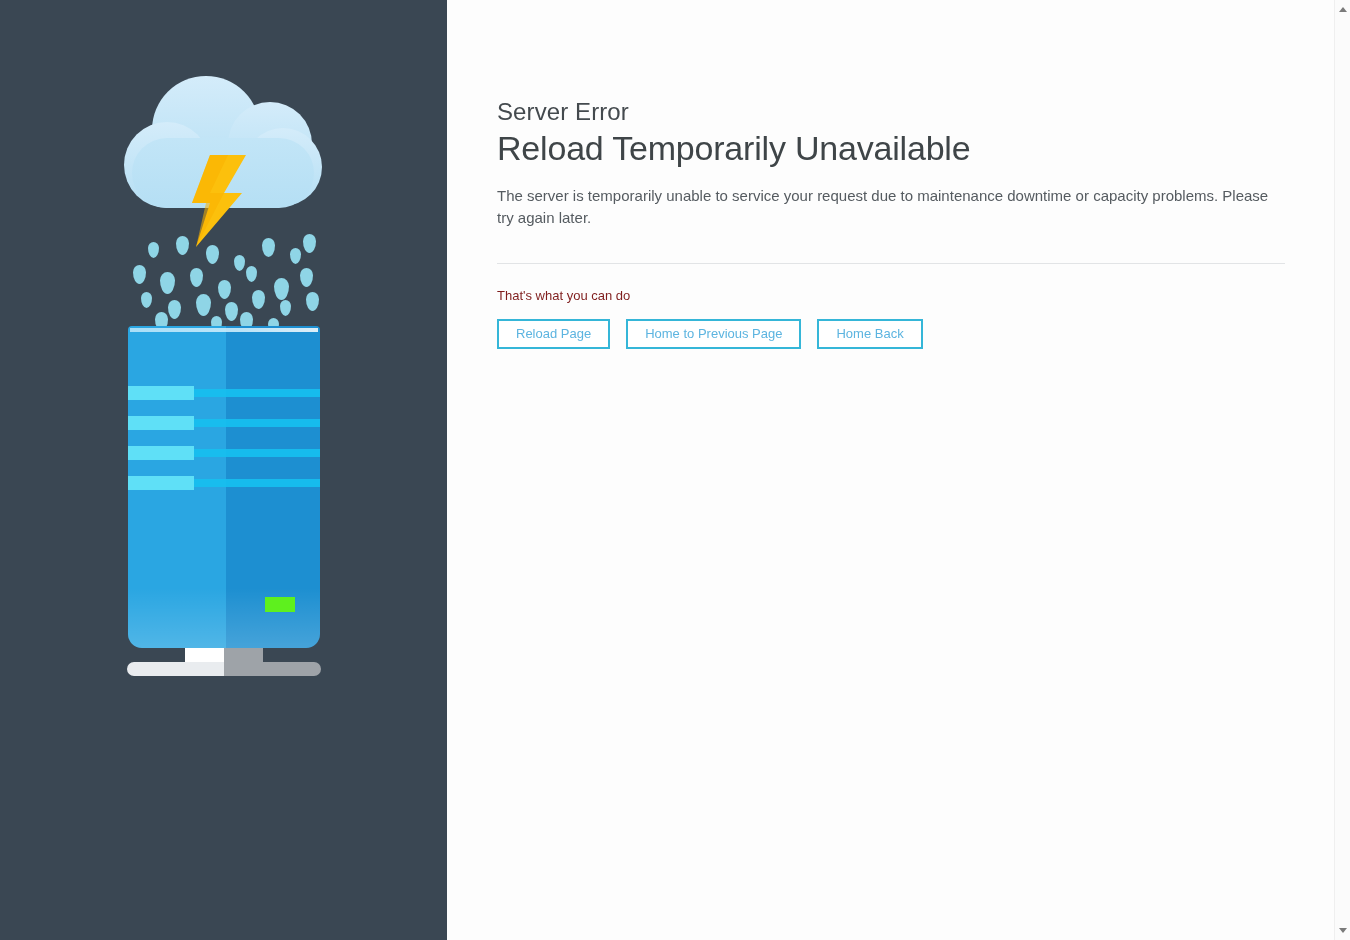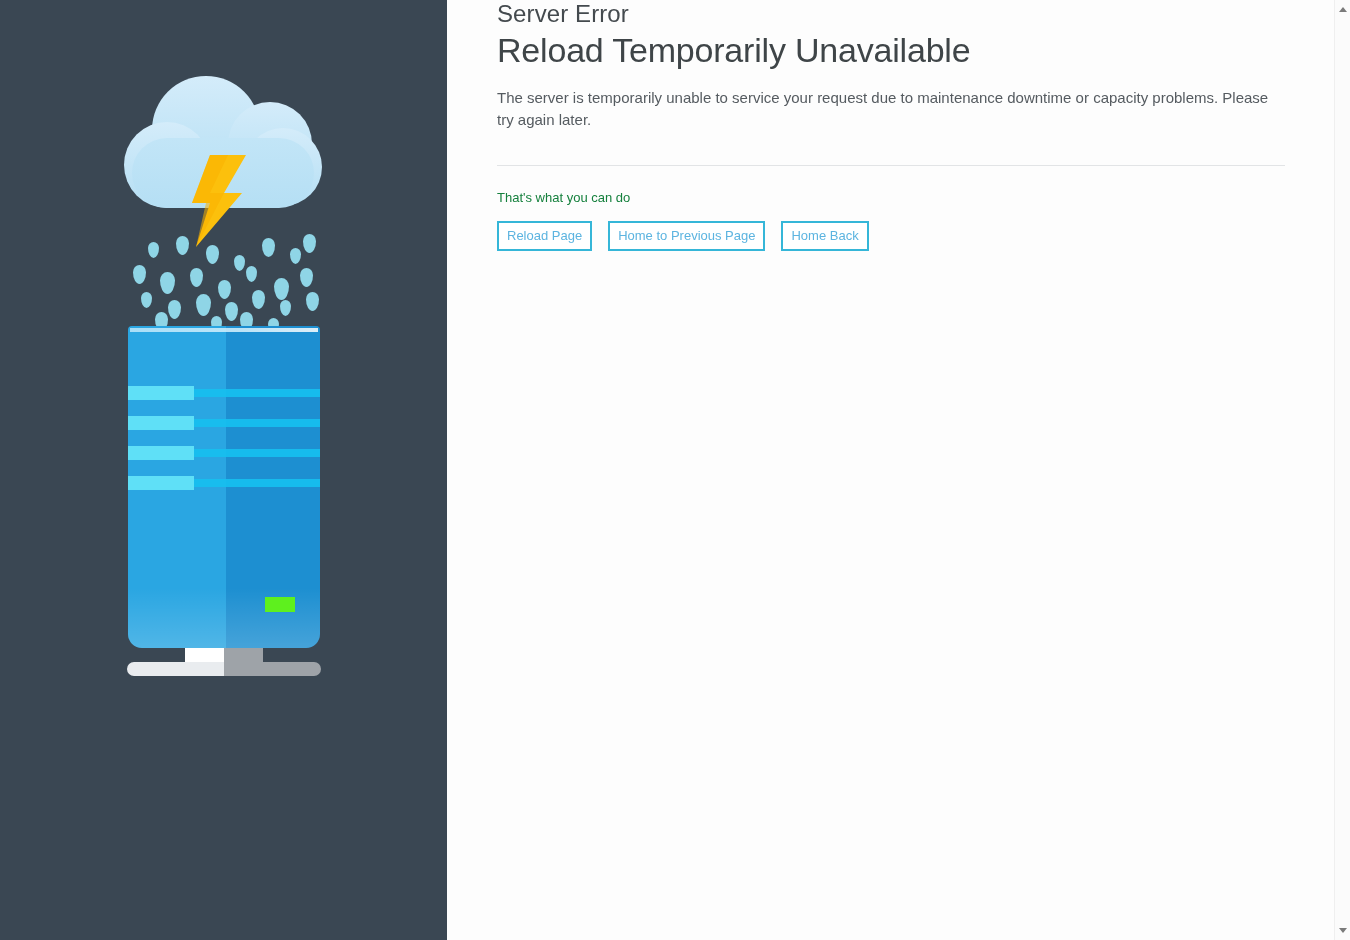--- a/index.html
+++ b/index.html
@@ -160,20 +160,21 @@
 
   .content-inner {
     position: absolute;
     left: 50px;
     top: 0;
     width: 790px;
   }
 
   .kicker {
     margin: 0;
+    padding-top: 98px;
     font-size: 24px;
     font-weight: 400;
     color: #444a4e;
     letter-spacing: .1px;
   }
 
   .errcode {
     margin: 4px 0 0 0;
     font-size: 72px;
     line-height: 1.02;
@@ -202,36 +203,36 @@
   .divider {
     margin-top: 34px;
     width: 788px;
     height: 1px;
     background: #e2e4e6;
   }
 
   .helper {
     margin: 24px 0 0 0;
     font-size: 13px;
-    color: #15803d;
+    color: #7f1d1d;
   }
 
   .actions {
     margin-top: 16px;
     display: flex;
     gap: 16px;
     align-items: center;
   }
 
   .btn {
     display: inline-flex;
     align-items: center;
     justify-content: center;
     height: 30px;
-    padding: 0 8px;
+    padding: 0 17px;
     border: 2px solid #35b6d8;
     background: #ffffff;
     color: #5cb4e0;
     font-size: 13px;
     font-family: "Liberation Sans", sans-serif;
     line-height: 1;
     border-radius: 0;
     cursor: pointer;
     white-space: nowrap;
   }

